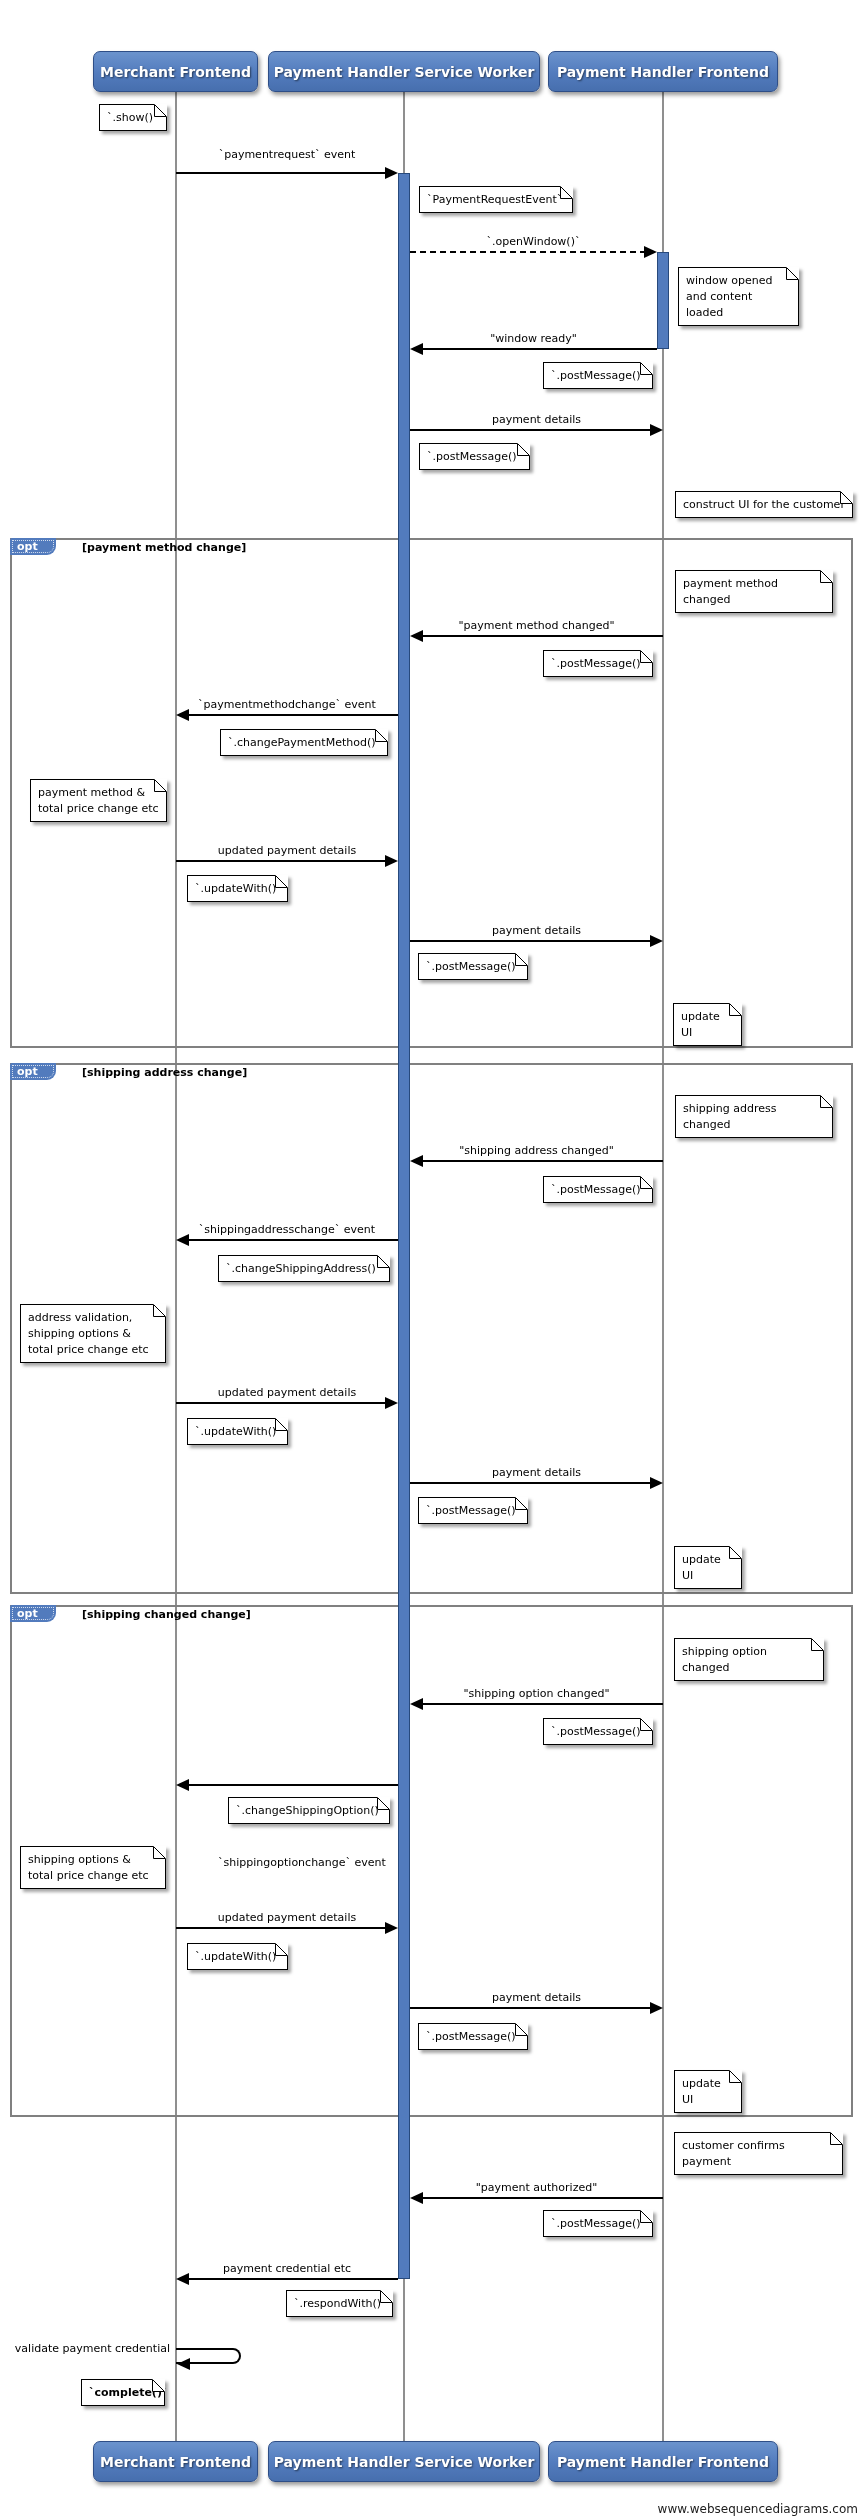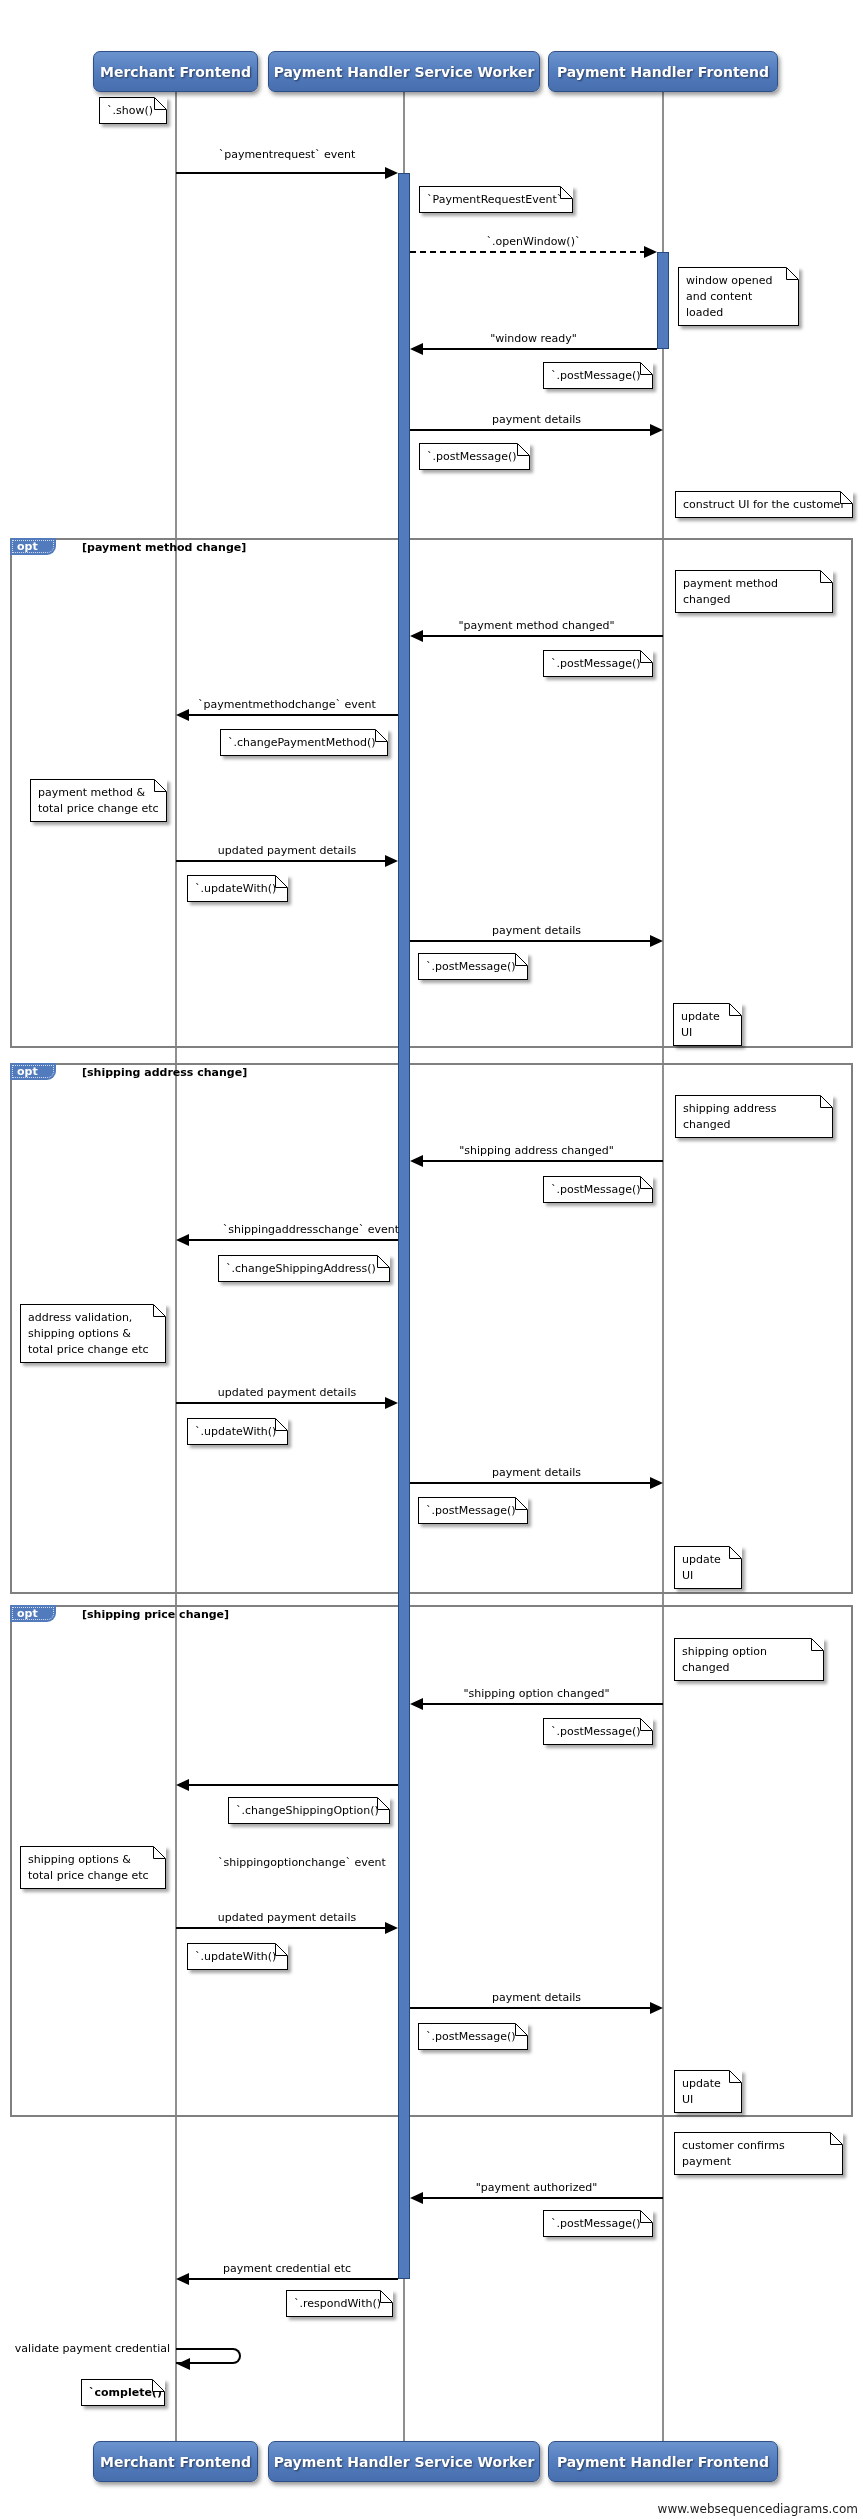--- a/index.html
+++ b/index.html
@@ -62,21 +62,21 @@
       <div class="frame" style="left: 10px; top: 538px; width: 843px; height: 510px;">
         <div class="frame-tab">opt</div>
         <div class="frame-cond">[payment method change]</div>
       </div>
       <div class="frame" style="left: 10px; top: 1063px; width: 843px; height: 531px;">
         <div class="frame-tab">opt</div>
         <div class="frame-cond">[shipping address change]</div>
       </div>
       <div class="frame" style="left: 10px; top: 1605px; width: 843px; height: 512px;">
         <div class="frame-tab">opt</div>
-        <div class="frame-cond">[shipping price change]</div>
+        <div class="frame-cond">[shipping changed change]</div>
       </div>
       <div class="activation" style="left: 398px; top: 173px; height: 2106px;"></div>
       <div class="activation" style="left: 657px; top: 252px; height: 97px;"></div>
       <div class="msg-line" style="left: 176px; top: 172px; width: 211px;"></div>
       <div class="arrow-head right" style="left: 385px; top: 167px;"></div>
       <div class="msg-label" style="left: 176px; top: 148px; width: 222px;">`paymentrequest` event</div>
       <div class="msg-line dashed" style="left: 410px; top: 251px; width: 236px;"></div>
       <div class="arrow-head right" style="left: 644px; top: 246px;"></div>
       <div class="msg-label" style="left: 410px; top: 235px; width: 247px;">`.openWindow()`</div>
       <div class="msg-line" style="left: 421px; top: 348px; width: 236px;"></div>
@@ -95,21 +95,21 @@
       <div class="arrow-head right" style="left: 385px; top: 855px;"></div>
       <div class="msg-label" style="left: 176px; top: 844px; width: 222px;">updated payment details</div>
       <div class="msg-line" style="left: 410px; top: 940px; width: 242px;"></div>
       <div class="arrow-head right" style="left: 650px; top: 935px;"></div>
       <div class="msg-label" style="left: 410px; top: 924px; width: 253px;">payment details</div>
       <div class="msg-line" style="left: 421px; top: 1160px; width: 242px;"></div>
       <div class="arrow-head left" style="left: 410px; top: 1155px;"></div>
       <div class="msg-label" style="left: 410px; top: 1144px; width: 253px;">"shipping address changed"</div>
       <div class="msg-line" style="left: 187px; top: 1239px; width: 211px;"></div>
       <div class="arrow-head left" style="left: 176px; top: 1234px;"></div>
-      <div class="msg-label" style="left: 176px; top: 1223px; width: 222px; padding-left: 24px;">`shippingaddresschange` event</div>
+      <div class="msg-label" style="left: 176px; top: 1223px; width: 222px;">`shippingaddresschange` event</div>
       <div class="msg-line" style="left: 176px; top: 1402px; width: 211px;"></div>
       <div class="arrow-head right" style="left: 385px; top: 1397px;"></div>
       <div class="msg-label" style="left: 176px; top: 1386px; width: 222px;">updated payment details</div>
       <div class="msg-line" style="left: 410px; top: 1482px; width: 242px;"></div>
       <div class="arrow-head right" style="left: 650px; top: 1477px;"></div>
       <div class="msg-label" style="left: 410px; top: 1466px; width: 253px;">payment details</div>
       <div class="msg-line" style="left: 421px; top: 1703px; width: 242px;"></div>
       <div class="arrow-head left" style="left: 410px; top: 1698px;"></div>
       <div class="msg-label" style="left: 410px; top: 1687px; width: 253px;">"shipping option changed"</div>
       <div class="msg-line" style="left: 187px; top: 1784px; width: 211px;"></div>
@@ -123,21 +123,21 @@
       <div class="msg-label" style="left: 410px; top: 1991px; width: 253px;">payment details</div>
       <div class="msg-line" style="left: 421px; top: 2197px; width: 242px;"></div>
       <div class="arrow-head left" style="left: 410px; top: 2192px;"></div>
       <div class="msg-label" style="left: 410px; top: 2181px; width: 253px;">"payment authorized"</div>
       <div class="msg-line" style="left: 187px; top: 2278px; width: 211px;"></div>
       <div class="arrow-head left" style="left: 176px; top: 2273px;"></div>
       <div class="msg-label" style="left: 176px; top: 2262px; width: 222px;">payment credential etc</div>
       <div class="self-loop" style="left: 176px; top: 2348px; width: 65px; height: 16px;"></div>
       <div class="arrow-head left" style="left: 177px; top: 2358px;"></div>
       <div class="self-label" style="right: 693px; top: 2342px;">validate payment credential</div>
-      <div class="note" style="left: 99px; top: 97px; width: 68px;">`.show()`<div class="fold"><svg width="13" height="13" viewBox="0 0 13 13">
+      <div class="note" style="left: 99px; top: 104px; width: 68px;">`.show()`<div class="fold"><svg width="13" height="13" viewBox="0 0 13 13">
             <path d="M0.5,0.5 L12.5,12.5 L0.5,12.5 Z" fill="#ffffff" stroke="#000000" stroke-width="1"></path>
           </svg></div></div>
       <div class="note" style="left: 419px; top: 186px; width: 154px;">`PaymentRequestEvent`<div class="fold"><svg width="13" height="13" viewBox="0 0 13 13">
             <path d="M0.5,0.5 L12.5,12.5 L0.5,12.5 Z" fill="#ffffff" stroke="#000000" stroke-width="1"></path>
           </svg></div></div>
       <div class="note" style="left: 678px; top: 267px; width: 121px;">window opened
 and content loaded<div class="fold"><svg width="13" height="13" viewBox="0 0 13 13">
             <path d="M0.5,0.5 L12.5,12.5 L0.5,12.5 Z" fill="#ffffff" stroke="#000000" stroke-width="1"></path>
           </svg></div></div>
       <div class="note" style="left: 543px; top: 362px; width: 110px;">`.postMessage()`<div class="fold"><svg width="13" height="13" viewBox="0 0 13 13">

